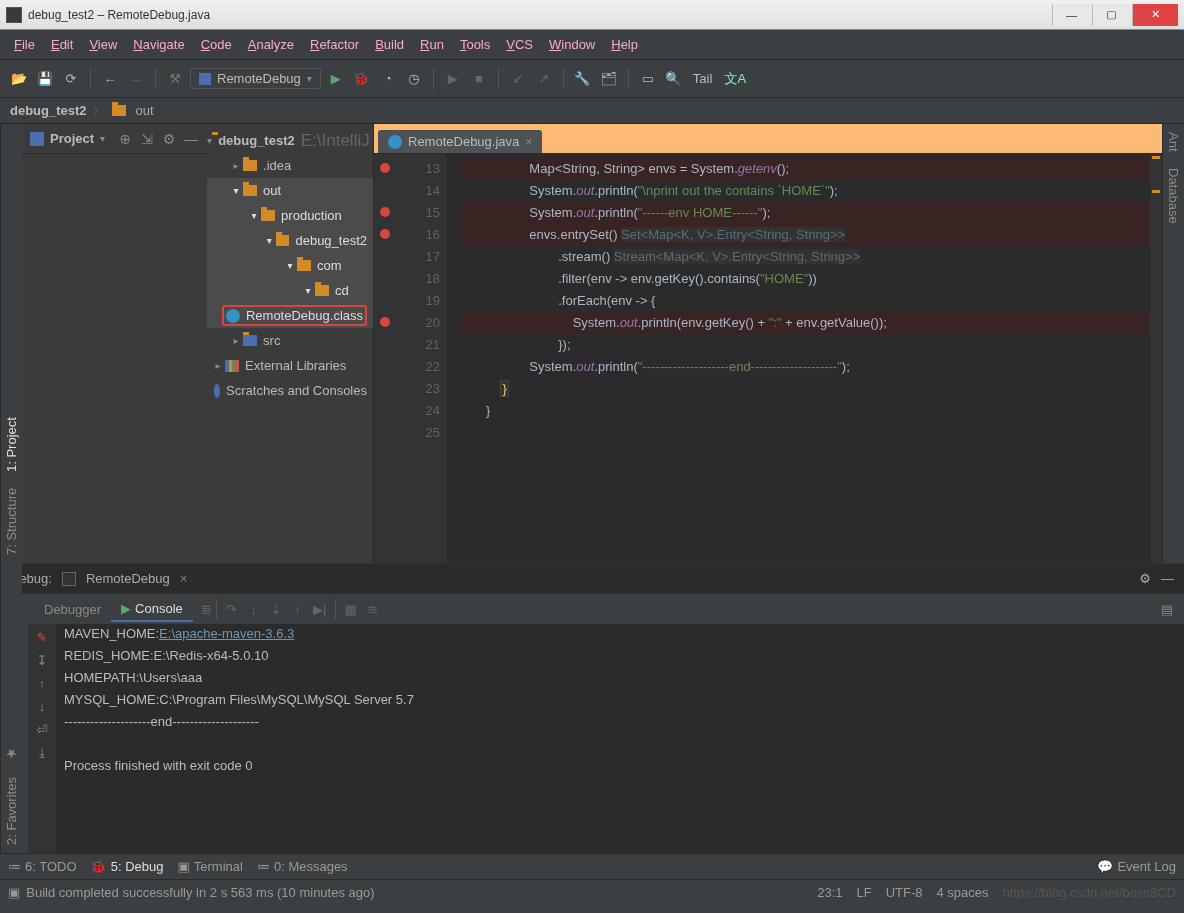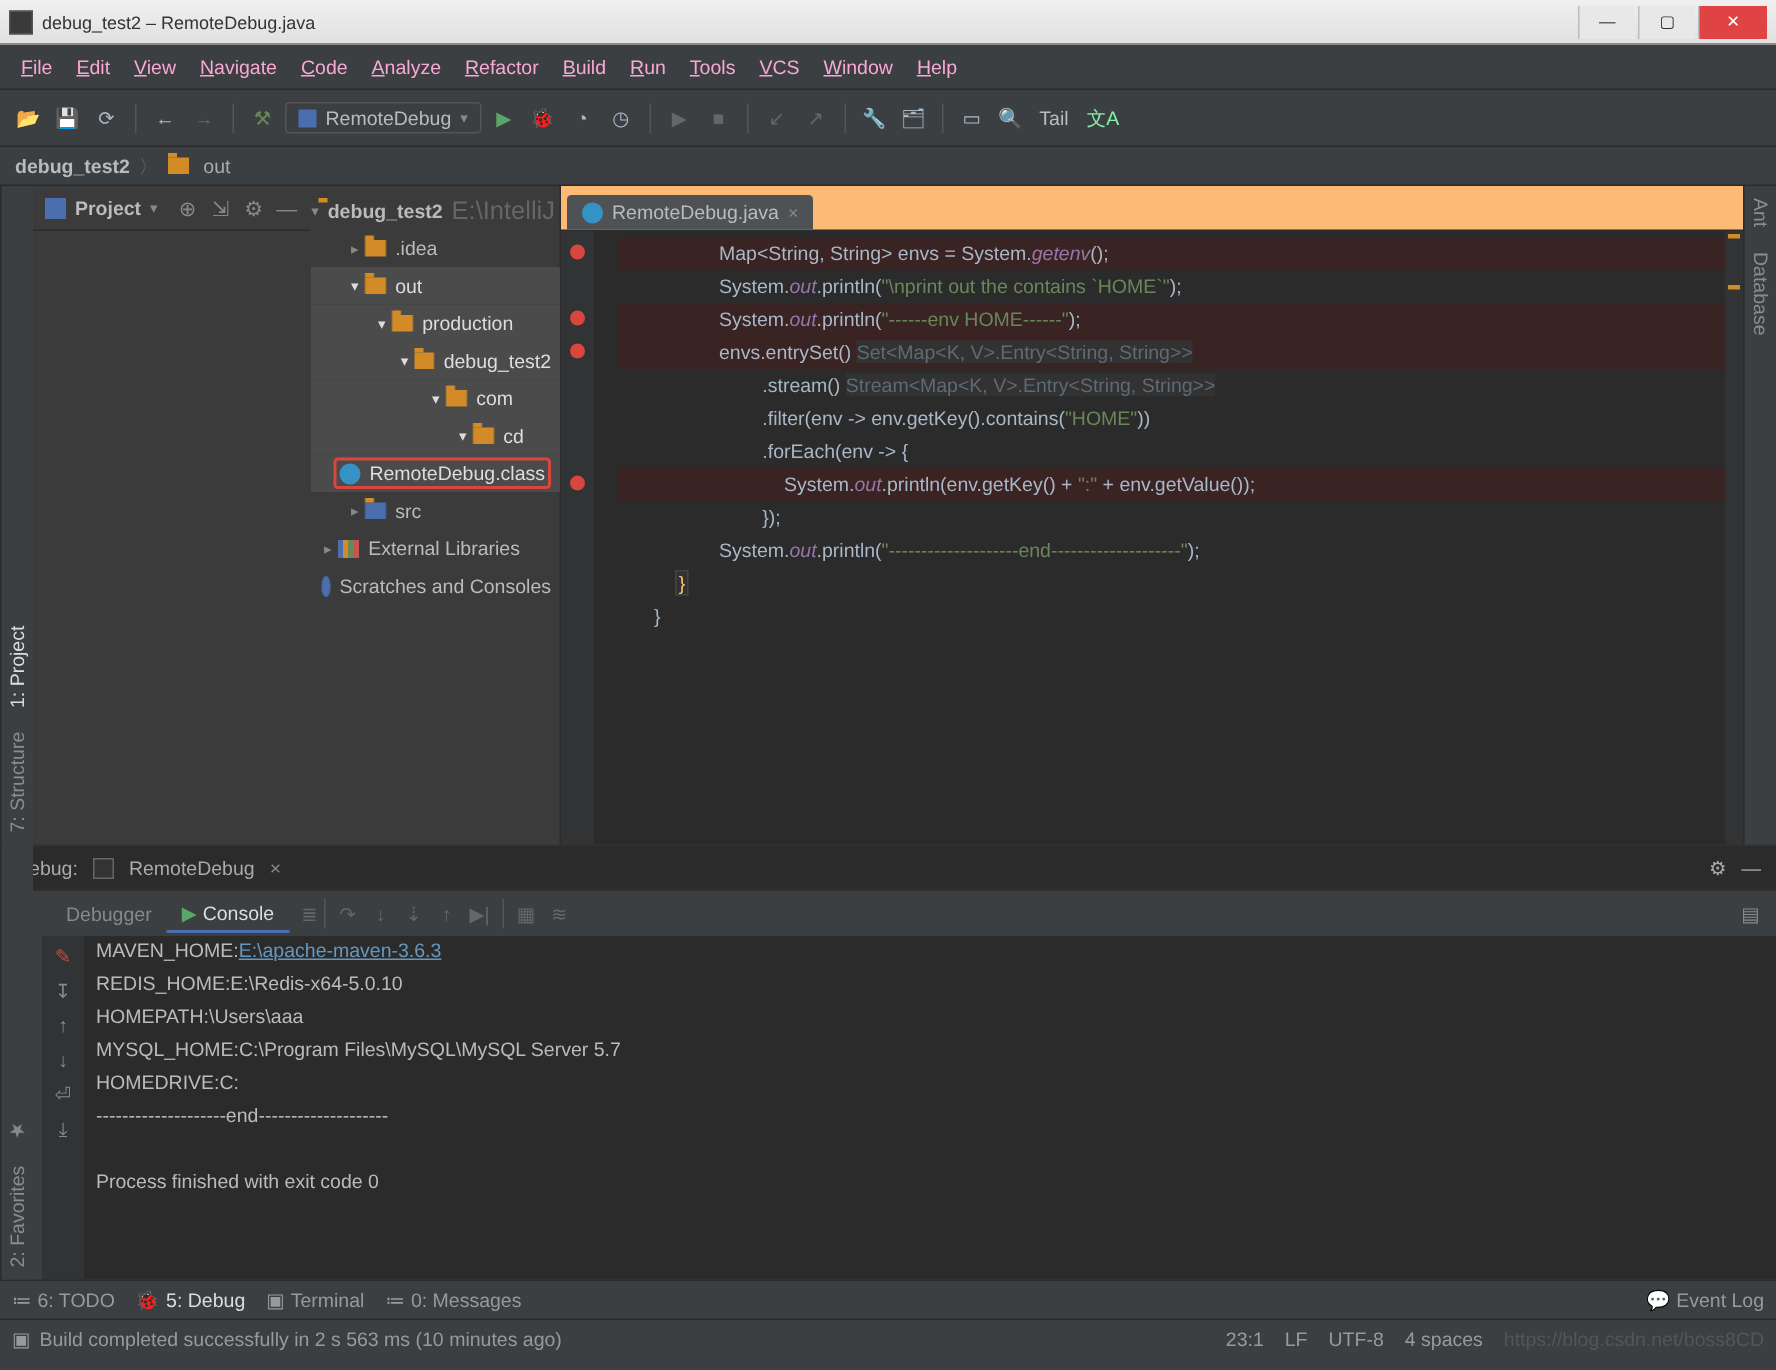--- a/index.html
+++ b/index.html
@@ -291,20 +291,35 @@
           <div></div>
           <div></div>
           <div>
             <span class="bp" style="left: 6px;"></span>
           </div>
           <div></div>
           <div></div>
           <div></div>
           <div></div>
           <div></div>
+        </div>
+      <div class="gutter" id="lnums">
+          <div>13</div>
+          <div>14</div>
+          <div>15</div>
+          <div>16</div>
+          <div>17</div>
+          <div>18</div>
+          <div>19</div>
+          <div>20</div>
+          <div>21</div>
+          <div>22</div>
+          <div>23</div>
+          <div>24</div>
+          <div>25</div>
         </div>
       <div class="code" id="code"><div class="bpline">            Map&lt;String, String&gt; envs = System.<span class="k-field">getenv</span>();</div><div>            System.<span class="k-field">out</span>.println(<span class="k-str">"\nprint out the contains `HOME`"</span>);</div><div class="bpline">            System.<span class="k-field">out</span>.println(<span class="k-str">"------env HOME------"</span>);</div><div class="bpline">            envs.entrySet() <span class="k-hint">Set&lt;Map&lt;K, V&gt;.Entry&lt;String, String&gt;&gt;</span></div><div>                    .stream() <span class="k-hint">Stream&lt;Map&lt;K, V&gt;.Entry&lt;String, String&gt;&gt;</span></div><div>                    .filter(env -&gt; env.getKey().contains(<span class="k-str">"HOME"</span>))</div><div>                    .forEach(env -&gt; {</div><div class="bpline">                        System.<span class="k-field">out</span>.println(env.getKey() + <span class="k-str">":"</span> + env.getValue());</div><div>                    });</div><div>            System.<span class="k-field">out</span>.println(<span class="k-str">"--------------------end--------------------"</span>);</div><div>    <span class="yel">}</span></div><div>}</div><div>            </div></div>
       <div class="err-stripe">
         <div class="mark" style="top:2px;background:#d28b26"></div>
         <div class="mark" style="top:36px;background:#d28b26"></div>
       </div>
     </div>
   </div>
 
   <div class="right-gutter">
@@ -356,21 +371,20 @@
           <span style="color:#888">↑</span>
           <span style="color:#888">↓</span>
           <span style="color:#888">⏎</span>
           <span style="color:#888">⤓</span>
         </div>
         <div class="console" id="console">
             <div class="ln">MAVEN_HOME:<a>E:\apache-maven-3.6.3</a></div>
             <div class="ln">REDIS_HOME:E:\Redis-x64-5.0.10</div>
             <div class="ln">HOMEPATH:\Users\aaa</div>
             <div class="ln">MYSQL_HOME:C:\Program Files\MySQL\MySQL Server 5.7</div>
-            <div class="ln">HOMEDRIVE:C:</div>
             <div class="ln">--------------------end--------------------</div>
             <div class="ln"></div>
             <div class="ln">Process finished with exit code 0</div>
           </div>
       </div>
     </div>
   </div>
 </div>
 
 <div class="left-gutter" style="position:absolute;left:0;top:563px;height:290px;border-right:1px solid #2b2b2b">

